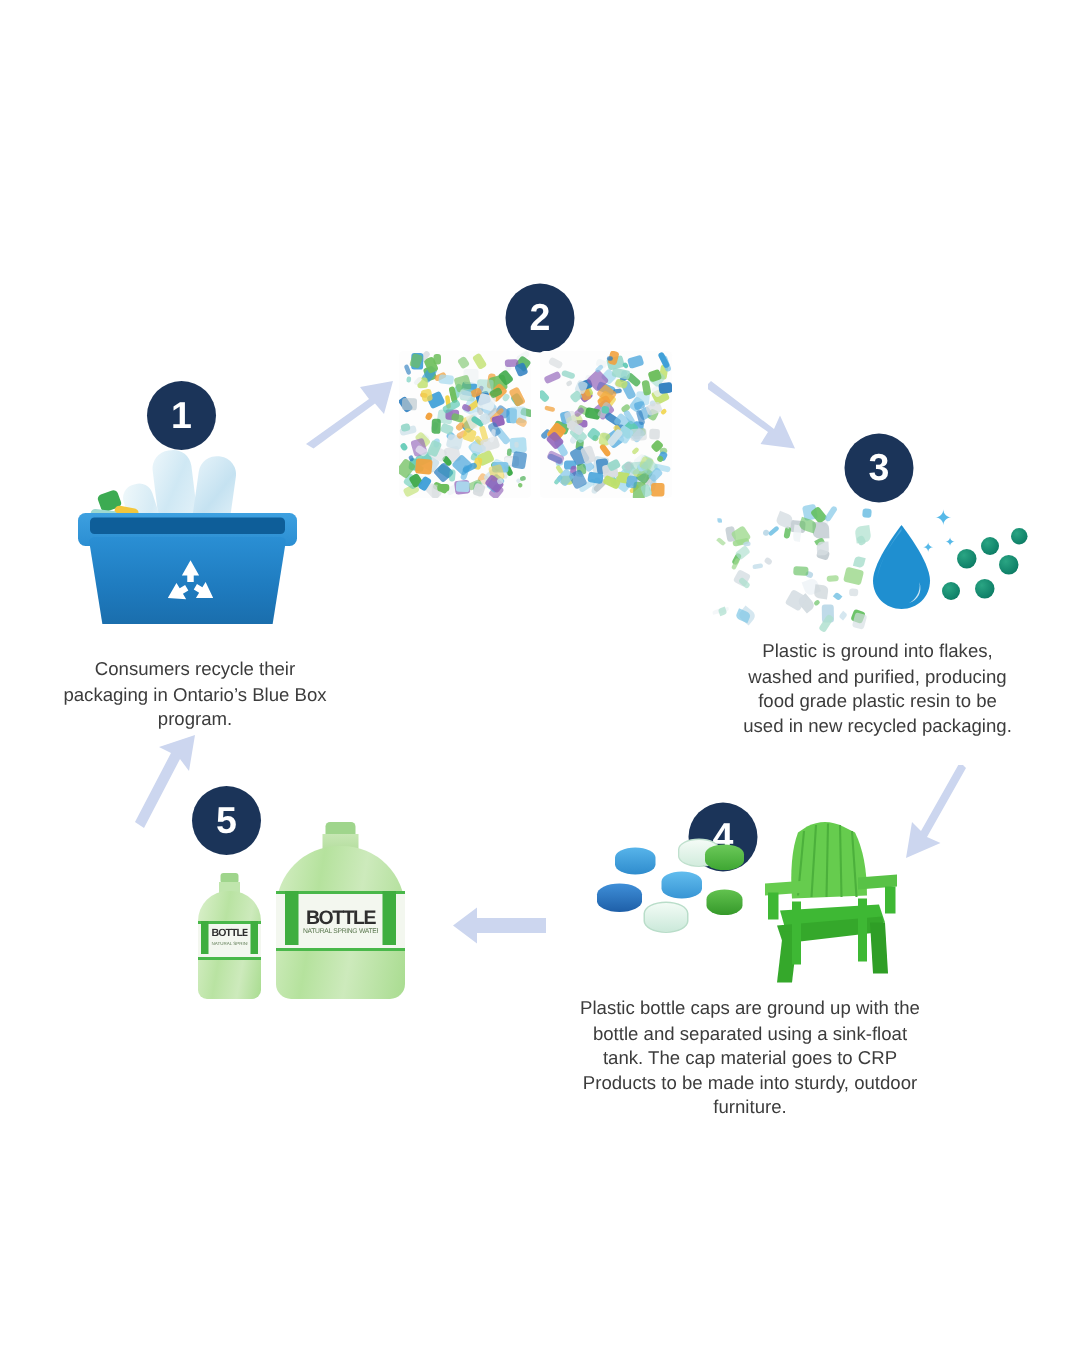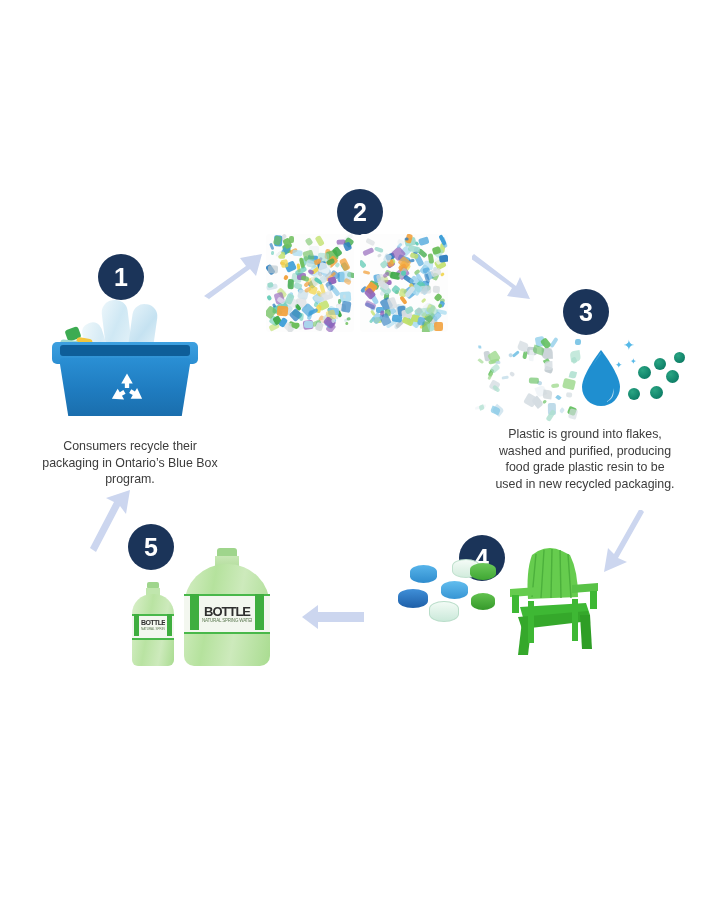--- a/index.html
+++ b/index.html
@@ -579,20 +579,21 @@
 
     <div class="cap" style="left:6px; top:44px; width:30px; height:19px; background:linear-gradient(180deg,#3f8fd8 0%, #1e5fa8 100%);"></div>
     <div class="cap" style="left:18px; top:20px; width:27px; height:18px; background:linear-gradient(180deg,#57b4ea 0%, #2f8ccd 100%);"></div>
     <div class="cap" style="left:37px; top:56px; width:28px; height:19px; background:linear-gradient(180deg,#f2fbf5 0%, #cbe9da 100%); border:1px solid #b9ddc9;"></div>
     <div class="cap" style="left:49px; top:36px; width:27px; height:18px; background:linear-gradient(180deg,#62bdee 0%, #3795d4 100%);"></div>
     <div class="cap" style="left:60px; top:14px; width:26px; height:17px; background:linear-gradient(180deg,#f4fbf6 0%, #d2ecdd 100%); border:1px solid #bfe0cd;"></div>
     <div class="cap" style="left:78px; top:18px; width:26px; height:17px; background:linear-gradient(180deg,#6cc95a 0%, #3fa733 100%);"></div>
     <div class="cap" style="left:79px; top:48px; width:24px; height:17px; background:linear-gradient(180deg,#62c24f 0%, #35992a 100%);"></div>
   </div>
 
+  <div class="caption" style="left:386px; top:664px; width:228px;">Plastic bottle caps are ground up with the bottle and separated using a sink-float tank. The cap material goes to CRP Products to be made into sturdy, outdoor furniture.</div>
 
   <svg class="arrow" style="left:300px; top:604px;" width="66" height="26" viewBox="0 0 66 26">
     <g fill="#ccd6ef">
       <path d="M64 8 L18 8 L18 1 L2 13 L18 25 L18 18 L64 18 Z"></path>
     </g>
   </svg>
 
   <div class="badge" style="left:128px; top:524px;">5</div>
 
   <div class="art" id="step5-art" style="left:128px; top:548px; width:160px; height:118px;">

